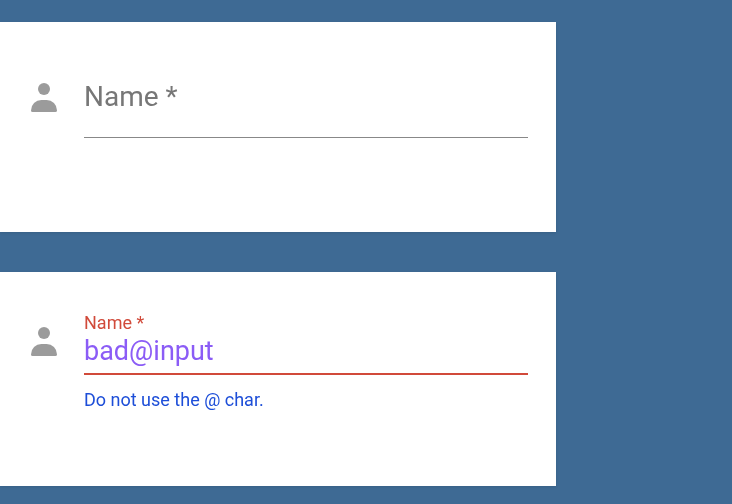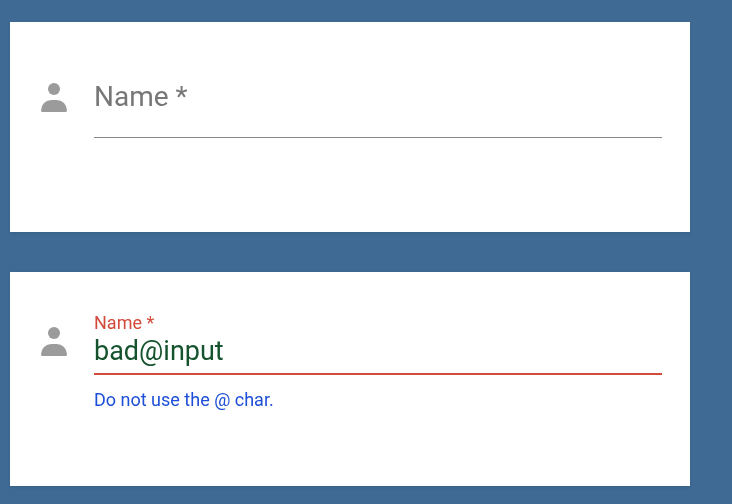--- a/index.html
+++ b/index.html
@@ -6,22 +6,21 @@
     body {
       width: 732px;
       height: 504px;
       background: #3e6a94;
       font-family: Roboto, Arial, sans-serif;
       padding: 0;
       overflow: hidden;
     }
     .card {
       background: #ffffff;
-      width: 680px;
-      margin-left: 10px;
+      width: 556px;
       padding: 40px 28px 40px 28px;
       display: flex;
       align-items: flex-start;
       gap: 24px;
       box-shadow: 0 1px 3px rgba(0,0,0,0.1);
     }
     .card-1 {
       margin-top: 22px;
       height: 210px;
       padding-top: 58px;
@@ -77,21 +76,21 @@
       width: 100%;
     }
     .field-error .float-label {
       font-size: 18px;
       color: #d14a3a;
       display: block;
       margin-bottom: 2px;
     }
     .field-error .input-value {
       font-size: 27px;
-      color: #14532d;
+      color: #8b5cf6;
       display: block;
       padding-bottom: 6px;
       border: none;
       outline: none;
       width: 100%;
       background: transparent;
       font-family: inherit;
     }
     .field-error .underline {
       height: 2px;

